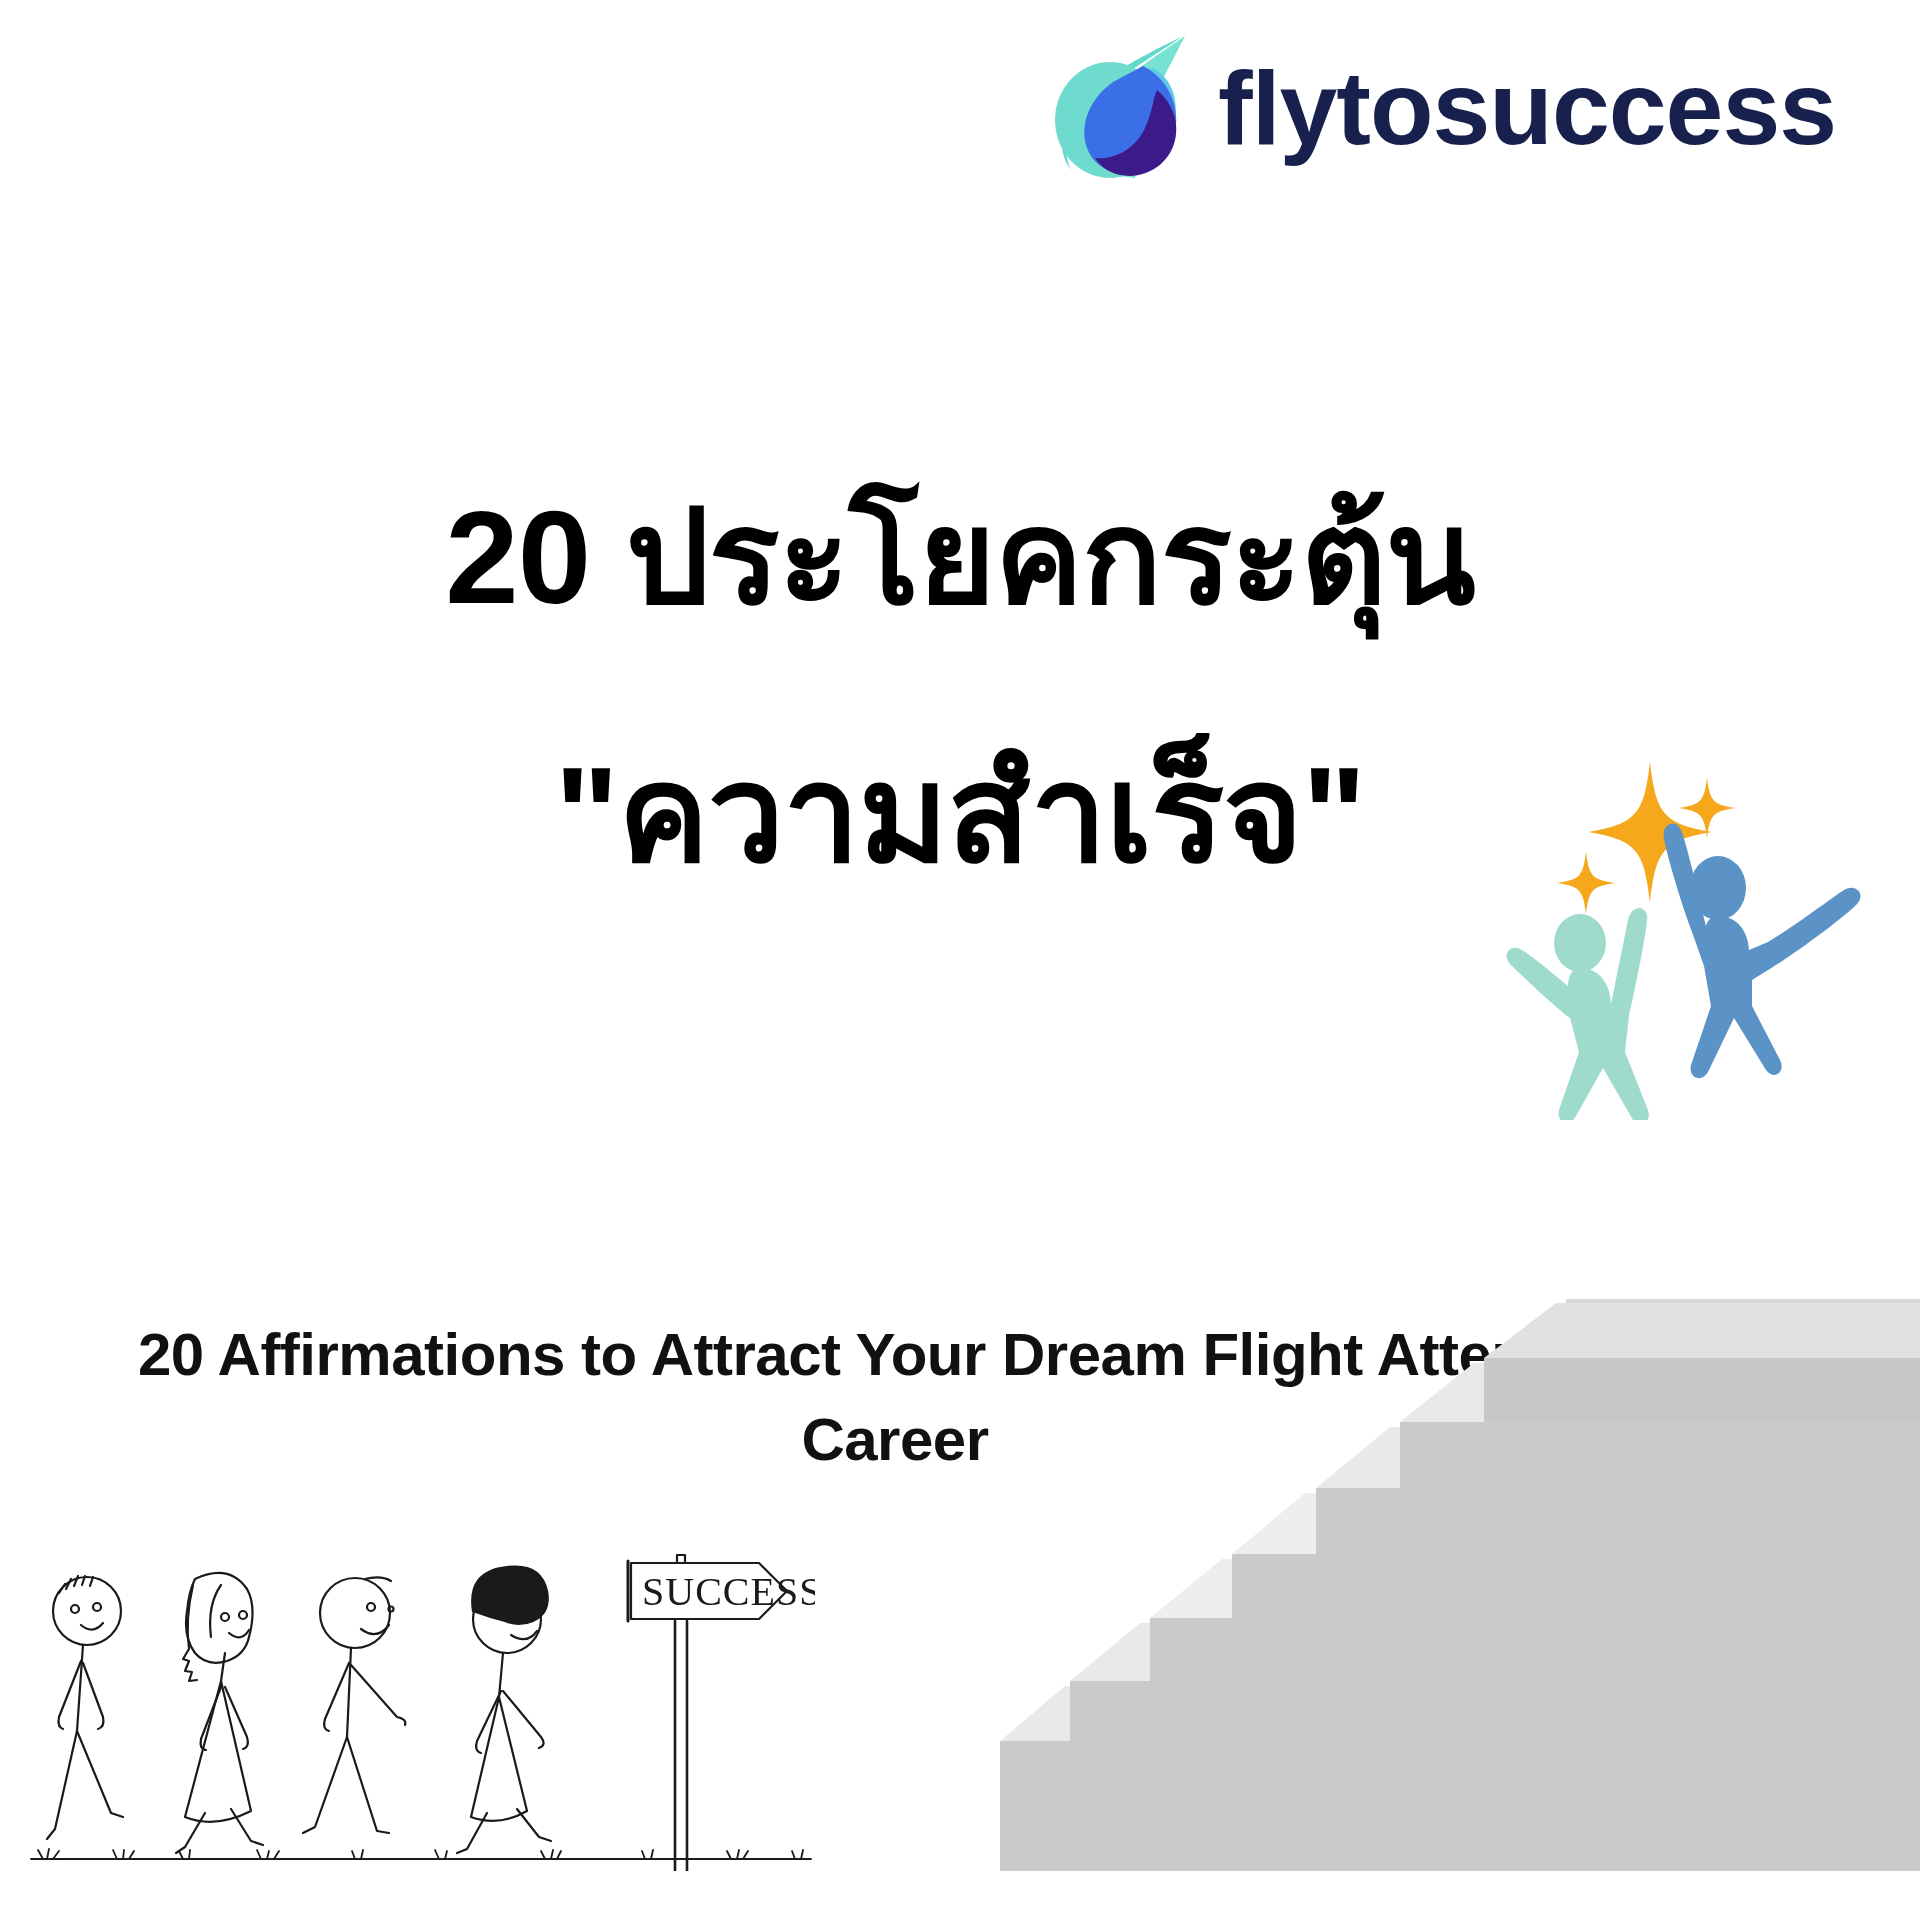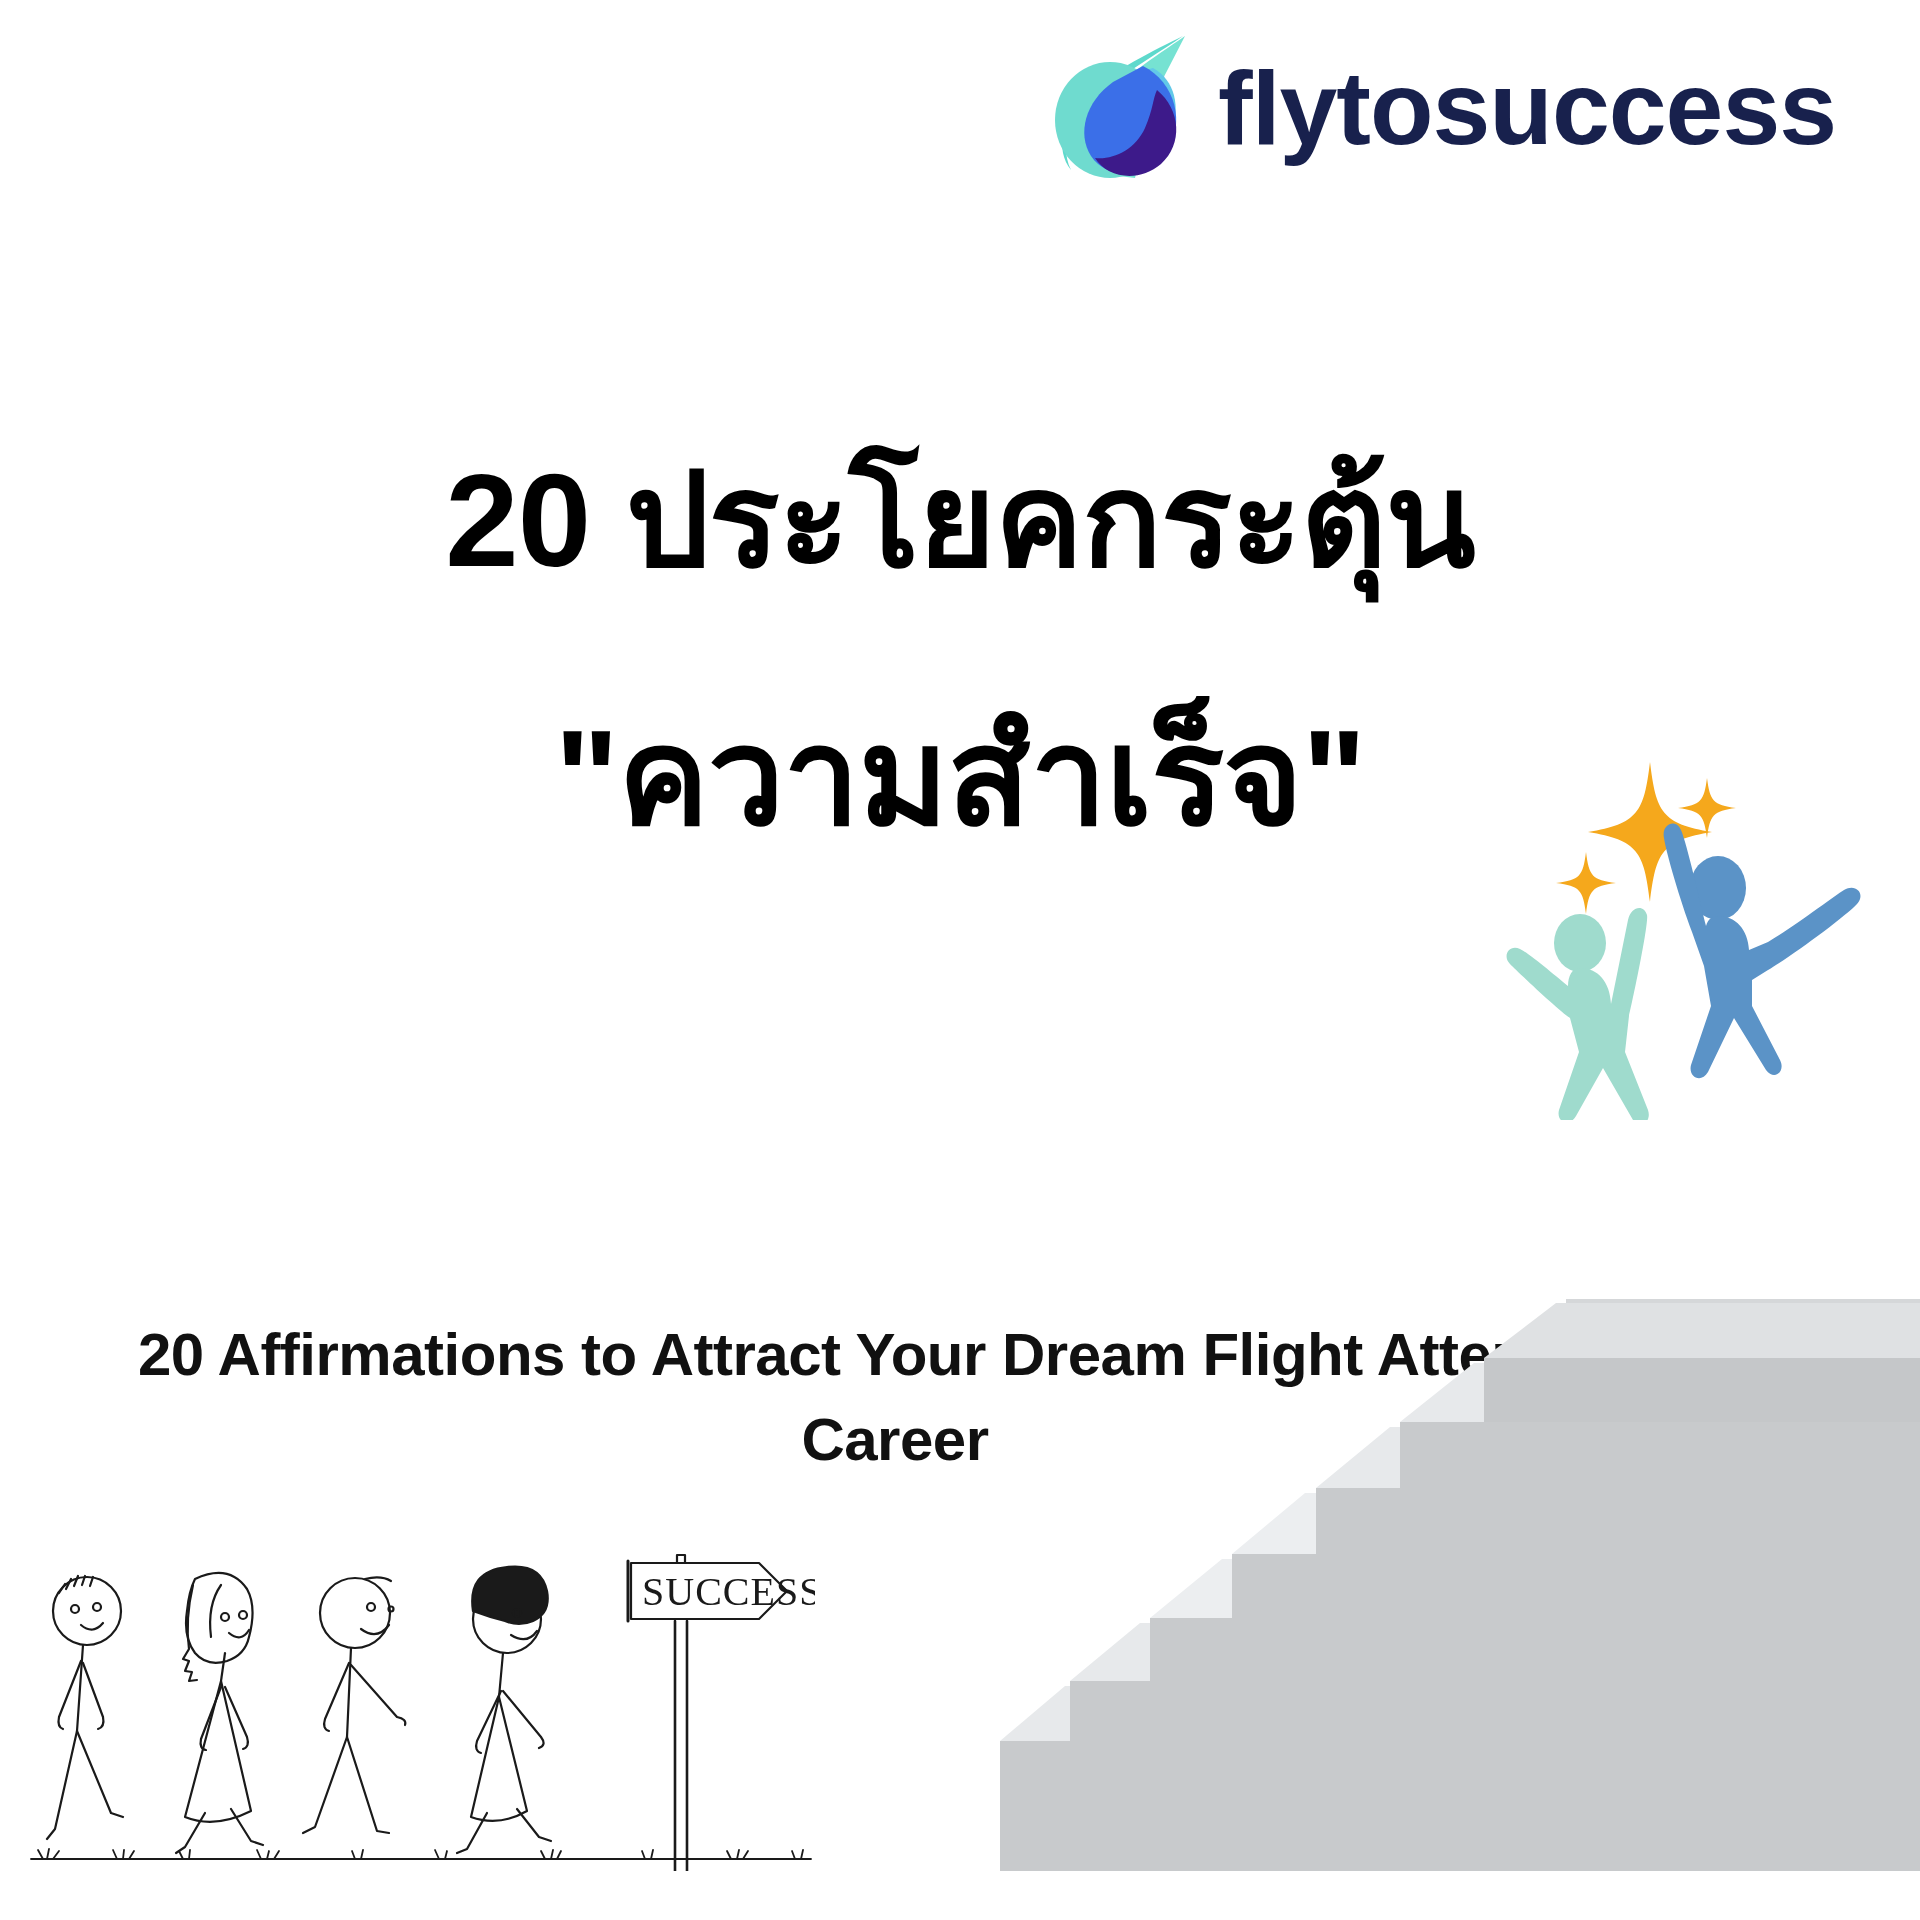--- a/index.html
+++ b/index.html
@@ -55,20 +55,21 @@
     text-align: center;
     color: #000000;
     font-weight: bold;
     line-height: 1.0;
     letter-spacing: -1px;
   }
   .headline .line1 {
     display: block;
     font-size: 132px;
     white-space: nowrap;
+    margin-top: 37px;
   }
   .headline .line2 {
     display: block;
     font-size: 136px;
     margin-top: 122px;
     white-space: nowrap;
   }
 
   
   .subtitle {

